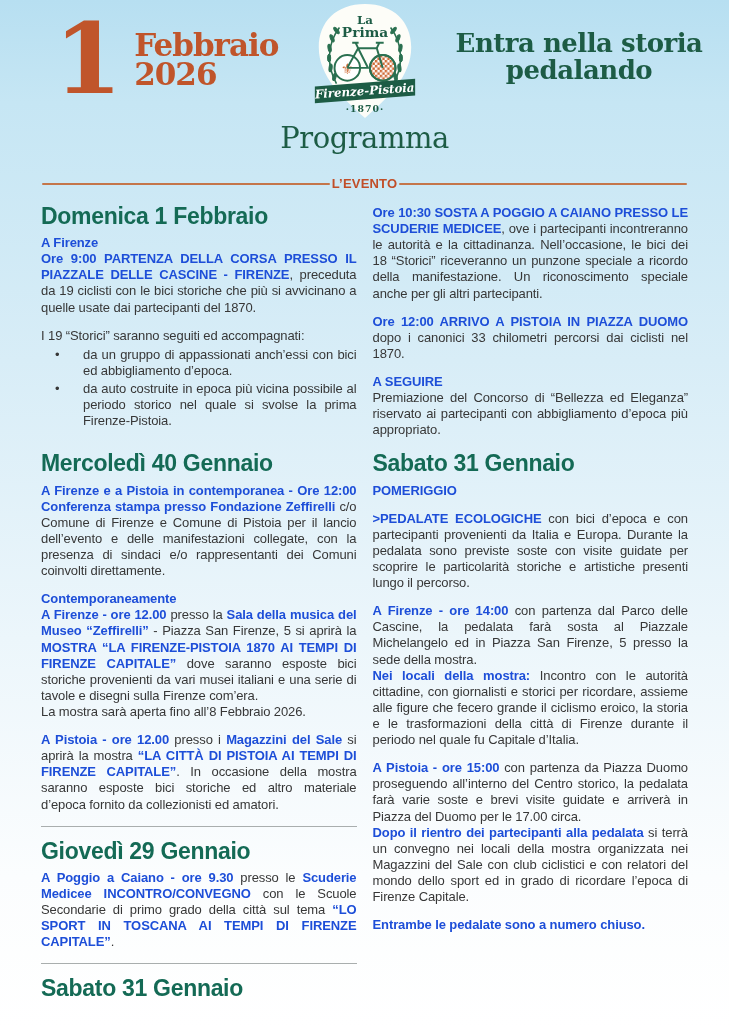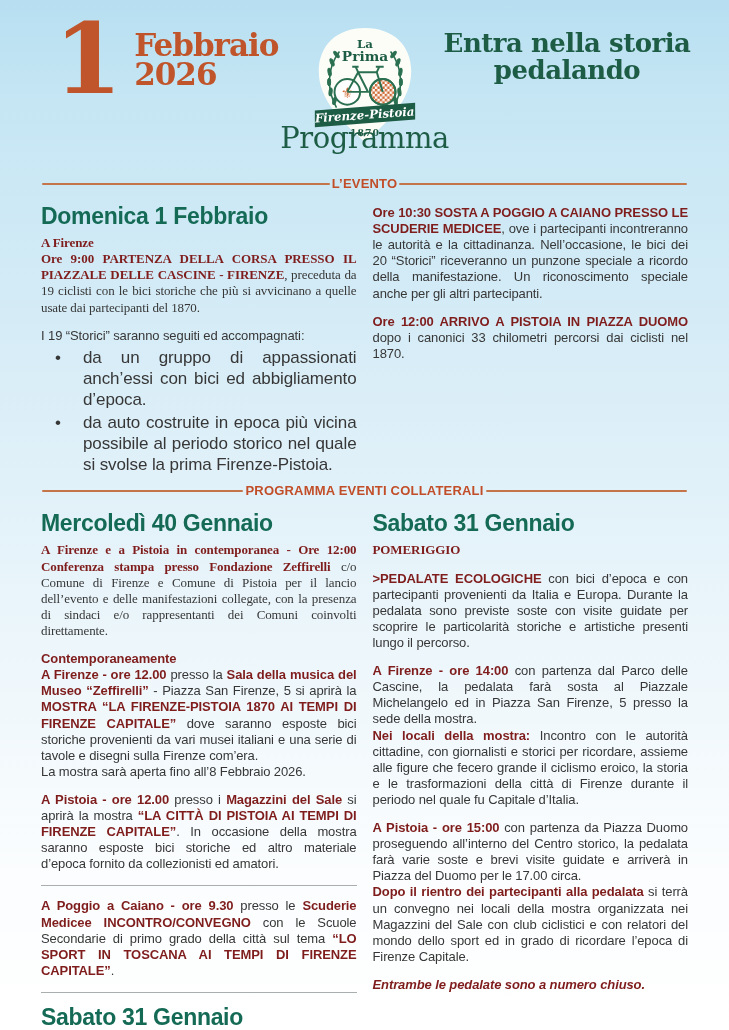--- a/index.html
+++ b/index.html
@@ -23,47 +23,47 @@
     overflow:hidden;
   }
   .page{width:729px;height:1030px;overflow:hidden;}
 
   
   .header{position:relative;height:168px;}
   .date-block{position:absolute;left:54px;top:18px;display:flex;align-items:flex-start;
     color:var(--orange);font-family:"DejaVu Serif",serif;font-weight:bold;}
   .date-day{font-size:98px;line-height:.84;letter-spacing:-2px;}
   .date-monthyear{margin-left:14px;margin-top:13px;font-size:31px;line-height:.92;letter-spacing:-1px;}
-  .logo-wrap{position:absolute;left:50%;top:24px;transform:translateX(-50%);}
-  .tagline{position:absolute;right:22px;top:30px;width:280px;text-align:center;
+  .logo-wrap{position:absolute;left:50%;top:0;transform:translateX(-50%);}
+  .tagline{position:absolute;right:10px;top:30px;width:280px;text-align:center;
     color:var(--green-display);font-family:"DejaVu Serif",serif;font-weight:bold;
     font-size:26px;line-height:1.02;letter-spacing:-.5px;}
   .program-title{position:absolute;left:50%;top:121px;transform:translateX(-50%);
     color:var(--green-display);font-family:"DejaVu Serif",serif;font-weight:normal;
     font-size:29px;letter-spacing:-.5px;}
 
   
   .divider{display:flex;align-items:center;gap:2px;padding:0 42px;margin-top:8px;}
   .divider .dline{flex:1;height:2px;background:var(--line-orange);border-radius:1px;}
   .divider .dlabel{color:var(--orange-label);font-weight:bold;font-size:13px;
     letter-spacing:.2px;white-space:nowrap;}
 
   
   .columns{display:grid;grid-template-columns:1fr 1fr;column-gap:16px;
     padding:0 41px;margin-top:13px;margin-bottom:4px;}
   .col{min-width:0;}
   .heading{margin:0 0 7px;color:var(--green-heading);font-size:23px;font-weight:bold;
     letter-spacing:-.3px;line-height:1.05;}
   .para{margin:12px 0 0;font-size:13px;line-height:1.24;text-align:justify;letter-spacing:-.1px;}
-  .heading + .para{margin-top:2px;font-family:Liberation Serif, serif;}
+  .heading + .para{margin-top:2px;}
   .col > .para:first-child{margin-top:1px;}
-  .run.b{font-weight:bold;color:#7f1d1d;}
-  .run.i{font-style:italic;}
+  .run.b{font-weight:bold;color:#1d4ed8;}
+  .run.i{}
   .bullets{list-style:none;margin:3px 0 0;padding:0;}
-  .bullets li{position:relative;padding-left:42px;font-size:17px;line-height:1.24;
+  .bullets li{position:relative;padding-left:42px;font-size:13px;line-height:1.24;
     text-align:justify;letter-spacing:-.1px;margin-top:2px;}
   .bullets li::before{content:"•";position:absolute;left:14px;top:0;}
   .rule{border:0;border-top:1px solid var(--rule-gray);margin:13px 0 12px;}
 
   
   .logo-serif{font-family:"DejaVu Serif",serif;font-weight:bold;}
 </style>
 </head>
 <body>
 
@@ -149,36 +149,33 @@
         <div class="col">
           <h2 class="heading">Domenica 1 Febbraio</h2>
           <p class="para"><span class="run b">A Firenze</span><br><span class="run b">Ore 9:00 PARTENZA DELLA CORSA PRESSO IL PIAZZALE DELLE CASCINE - FIRENZE</span><span class="run">, preceduta da 19 ciclisti con le bici storiche che più si avvicinano a quelle usate dai partecipanti del 1870.</span></p>
           <p class="para"><span class="run">I 19 “Storici” saranno seguiti ed accompagnati:</span></p>
           <ul class="bullets">
             <li><span class="run">da un gruppo di appassionati anch’essi con bici ed abbigliamento d’epoca.</span></li>
             <li><span class="run">da auto costruite in epoca più vicina possibile al periodo storico nel quale si svolse la prima Firenze-Pistoia.</span></li>
           </ul>
         </div>
         <div class="col">
-          <p class="para"><span class="run b">Ore 10:30 SOSTA A POGGIO A CAIANO PRESSO LE SCUDERIE MEDICEE</span><span class="run">, ove i partecipanti incontreranno le autorità e la cittadinanza. Nell’occasione, le bici dei 20 “Storici” riceveranno un punzone speciale a ricordo della manifestazione. Un riconoscimento speciale anche per gli altri partecipanti.</span></p>
+          <p class="para"><span class="run b">Ore 10:30 SOSTA A POGGIO A CAIANO PRESSO LE SCUDERIE MEDICEE</span><span class="run">, ove i partecipanti incontreranno le autorità e la cittadinanza. Nell’occasione, le bici dei 18 “Storici” riceveranno un punzone speciale a ricordo della manifestazione. Un riconoscimento speciale anche per gli altri partecipanti.</span></p>
           <p class="para"><span class="run b">Ore 12:00 ARRIVO A PISTOIA IN PIAZZA DUOMO</span><span class="run"> dopo i canonici 33 chilometri percorsi dai ciclisti nel 1870.</span></p>
+          <p class="para"><span class="run b">A SEGUIRE</span><br><span class="run">Premiazione del Concorso di “Bellezza ed Eleganza” riservato ai partecipanti con abbigliamento d’epoca più appropriato.</span></p>
         </div>
-      </div>
-      <div class="divider">
-        <span class="dline"></span>
-        <span class="dlabel">PROGRAMMA EVENTI COLLATERALI</span>
-        <span class="dline"></span>
       </div>
       <div class="columns">
         <div class="col">
           <h2 class="heading">Mercoledì 40 Gennaio</h2>
           <p class="para"><span class="run b">A Firenze e a Pistoia in contemporanea - Ore 12:00 Conferenza stampa presso Fondazione Zeffirelli</span><span class="run"> c/o Comune di Firenze e Comune di Pistoia per il lancio dell’evento e delle manifestazioni collegate, con la presenza di sindaci e/o rappresentanti dei Comuni coinvolti direttamente.</span></p>
           <p class="para"><span class="run b">Contemporaneamente</span><br><span class="run b">A Firenze - ore 12.00</span><span class="run"> presso la </span><span class="run b">Sala della musica del Museo “Zeffirelli”</span><span class="run"> - Piazza San Firenze, 5 si aprirà la </span><span class="run b">MOSTRA “LA FIRENZE-PISTOIA 1870 AI TEMPI DI FIRENZE CAPITALE”</span><span class="run"> dove saranno esposte bici storiche provenienti da vari musei italiani e una serie di tavole e disegni sulla Firenze com’era.</span><br><span class="run">La mostra sarà aperta fino all’8 Febbraio 2026.</span></p>
           <p class="para"><span class="run b">A Pistoia - ore 12.00</span><span class="run"> presso i </span><span class="run b">Magazzini del Sale</span><span class="run"> si aprirà la mostra </span><span class="run b">“LA CITTÀ DI PISTOIA AI TEMPI DI FIRENZE CAPITALE”</span><span class="run">. In occasione della mostra saranno esposte bici storiche ed altro materiale d’epoca fornito da collezionisti ed amatori.</span></p>
           <hr class="rule">
+          <h2 class="heading">Giovedì 29 Gennaio</h2>
           <p class="para"><span class="run b">A Poggio a Caiano - ore 9.30</span><span class="run"> presso le </span><span class="run b">Scuderie Medicee INCONTRO/CONVEGNO</span><span class="run"> con le Scuole Secondarie di primo grado della città sul tema </span><span class="run b">“LO SPORT IN TOSCANA AI TEMPI DI FIRENZE CAPITALE”</span><span class="run">.</span></p>
           <hr class="rule">
           <h2 class="heading">Sabato 31 Gennaio</h2>
         </div>
         <div class="col">
           <h2 class="heading">Sabato 31 Gennaio</h2>
           <p class="para"><span class="run b">POMERIGGIO</span></p>
           <p class="para"><span class="run b">&gt;PEDALATE ECOLOGICHE</span><span class="run"> con bici d’epoca e con partecipanti provenienti da Italia e Europa. Durante la pedalata sono previste soste con visite guidate per scoprire le particolarità storiche e artistiche presenti lungo il percorso.</span></p>
           <p class="para"><span class="run b">A Firenze - ore 14:00</span><span class="run"> con partenza dal Parco delle Cascine, la pedalata farà sosta al Piazzale Michelangelo ed in Piazza San Firenze, 5 presso la sede della mostra.</span><br><span class="run b">Nei locali della mostra:</span><span class="run"> Incontro con le autorità cittadine, con giornalisti e storici per ricordare, assieme alle figure che fecero grande il ciclismo eroico, la storia e le trasformazioni della città di Firenze durante il periodo nel quale fu Capitale d’Italia.</span></p>
           <p class="para"><span class="run b">A Pistoia - ore 15:00</span><span class="run"> con partenza da Piazza Duomo proseguendo all’interno del Centro storico, la pedalata farà varie soste e brevi visite guidate e arriverà in Piazza del Duomo per le 17.00 circa.</span><br><span class="run b">Dopo il rientro dei partecipanti alla pedalata</span><span class="run"> si terrà un convegno nei locali della mostra organizzata nei Magazzini del Sale con club ciclistici e con relatori del mondo dello sport ed in grado di ricordare l’epoca di Firenze Capitale.</span></p>

